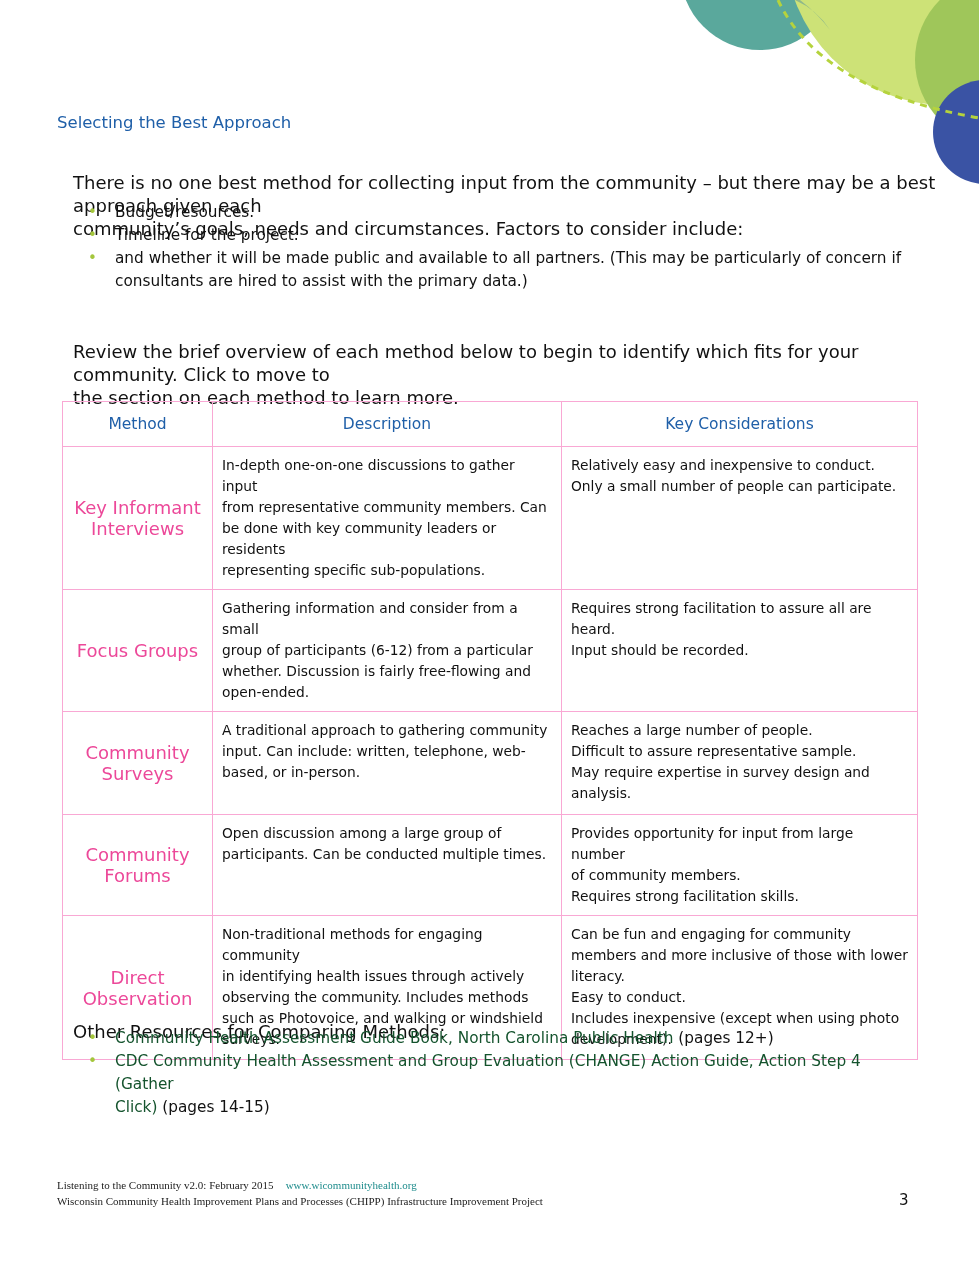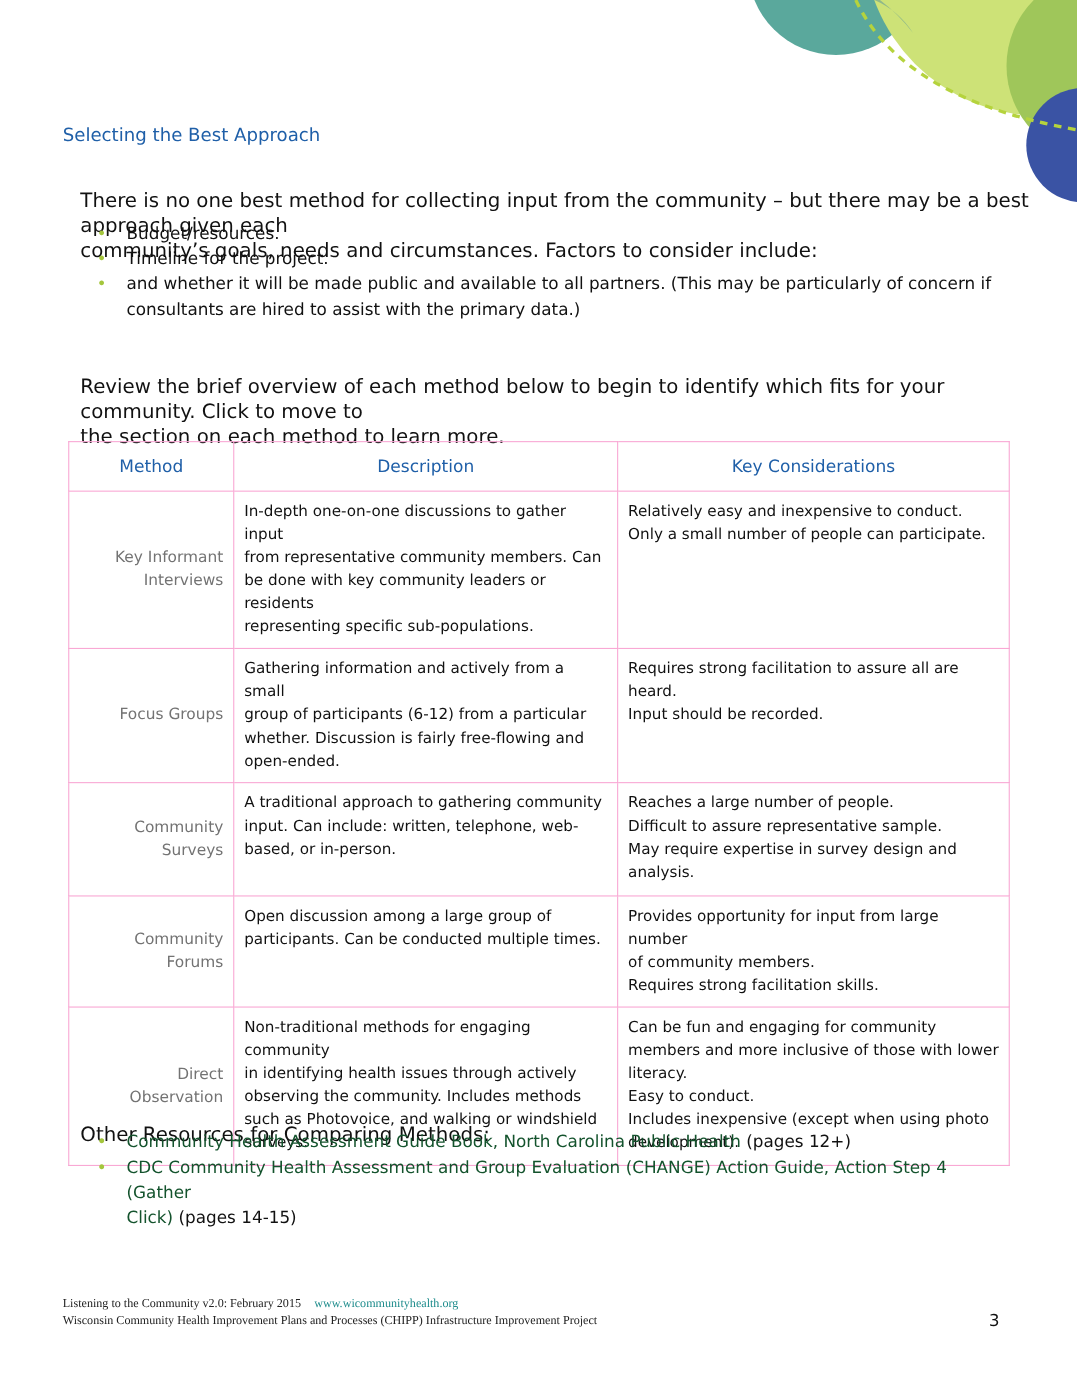--- a/index.html
+++ b/index.html
@@ -30,21 +30,21 @@
   table.methods {
     position: absolute; left: 5px; top: 401px; width: 855px;
     border-collapse: collapse; table-layout: fixed;
   }
   table.methods th, table.methods td { border: 1px solid #f9a8d4; }
   table.methods th {
     height: 42px; font-weight: normal; color: #1f5fa8; font-size: 15.5px; text-align: center;
   }
   table.methods td { vertical-align: top; font-size: 13.8px; line-height: 21px; padding: 8px 9px; }
   table.methods td.method {
-    vertical-align: middle; text-align: right; color: #737373; font-size: 14px;
+    vertical-align: middle; text-align: center; color: #ec4899; font-size: 18px;
   }
   .line { display: block; }
 
   .other { top: 1004px; }
   .res-list { position: absolute; left: 0; top: 1027px; margin: 0; padding: 0; list-style: none; width: 865px; }
   .res-list li { position: relative; padding-left: 58px; font-size: 15.3px; line-height: 23px; }
   .res-list li .dot { position: absolute; left: 31px; top: 0; color: #a4c63c; }
   .link { color: #14532d; }
 
   .footer { position: absolute; left: 0; top: 1177px; font-size: 11px; line-height: 16px; color: #222; font-family: Liberation Serif, serif; }
@@ -114,21 +114,21 @@
         <td>
           <span class="line">Relatively easy and inexpensive to conduct.</span>
             <span class="line">Only a small number of people can participate.</span>
         </td>
       </tr>
       <tr style="height:103px">
         <td class="method">
           <span class="line">Focus Groups</span>
         </td>
         <td>
-          <span class="line">Gathering information and actively from a small</span>
+          <span class="line">Gathering information and consider from a small</span>
             <span class="line">group of participants (6-12) from a particular</span>
             <span class="line">whether.  Discussion is fairly free-flowing and</span>
             <span class="line">open-ended.</span>
         </td>
         <td>
           <span class="line">Requires strong facilitation to assure all are</span>
             <span class="line">heard.</span>
             <span class="line">Input should be recorded.</span>
         </td>
       </tr>

